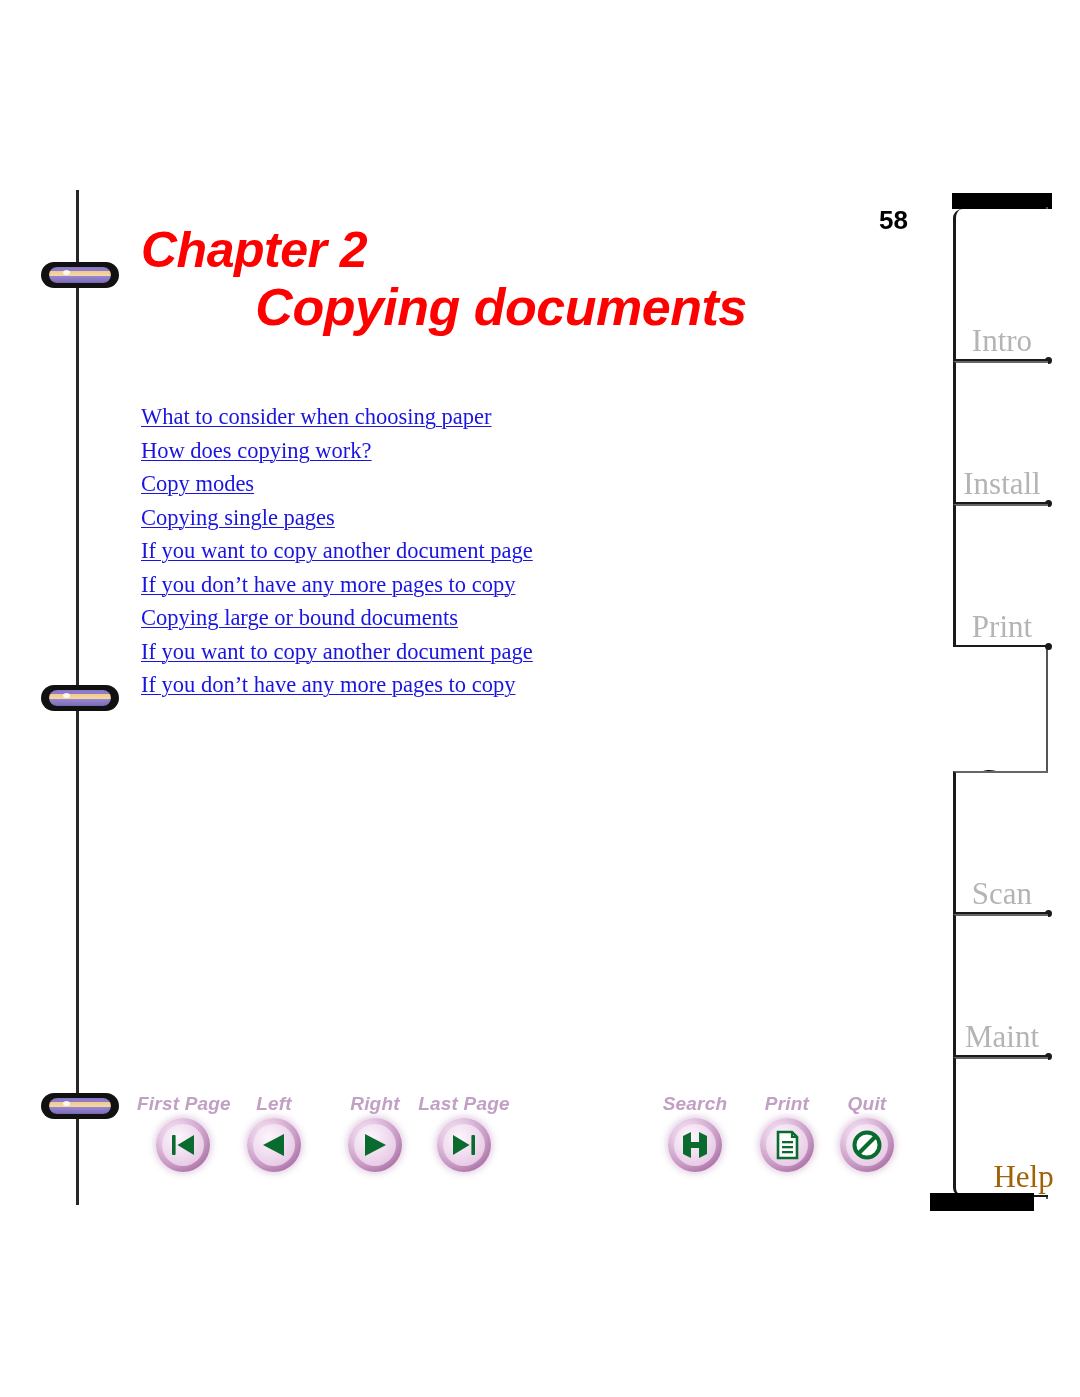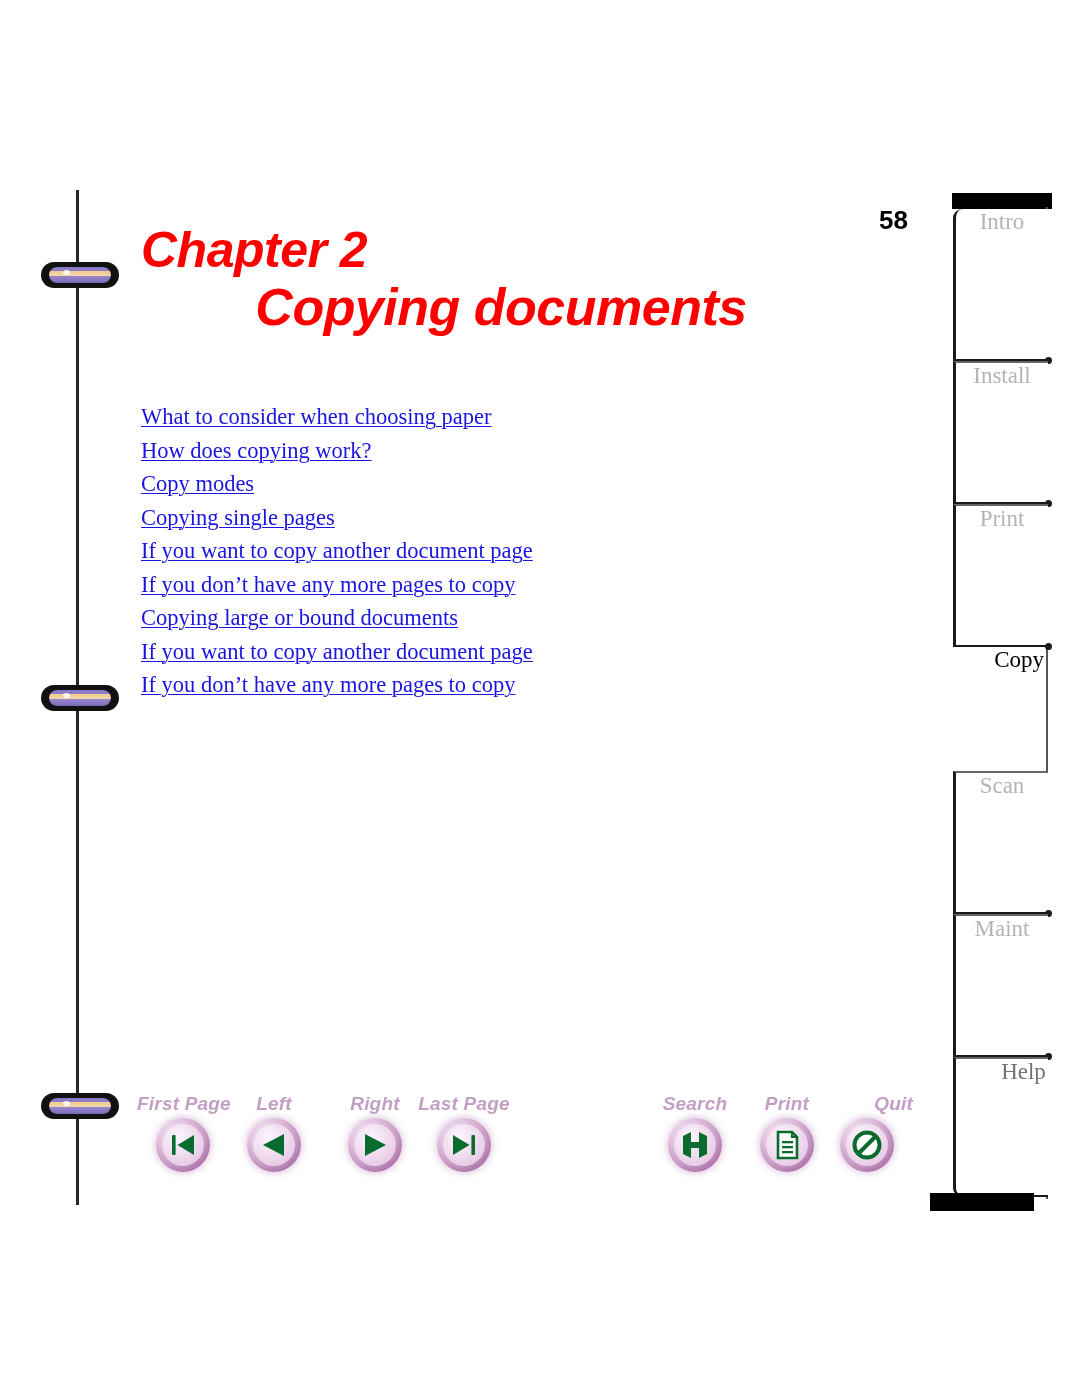--- a/index.html
+++ b/index.html
@@ -156,24 +156,24 @@
   .tab {
     position: absolute;
     left: 23px;
     width: 95px;
     box-sizing: border-box;
     background: #ffffff;
     border-left: 3px solid #1a1a1a;
     border-top: 2px solid #666666;
     border-bottom: 2px solid #1a1a1a;
     display: flex;
-    align-items: flex-start;
+    align-items: flex-end;
     justify-content: center;
     font-family: "Liberation Serif", "DejaVu Serif", serif;
-    font-size: 23px;
+    font-size: 31px;
     color: #b4b4b4;
     cursor: pointer;
   }
   .tab-first {
     border-top-left-radius: 9px;
     border-top: none;
   }
   .tab-last {
     border-bottom-left-radius: 9px;
   }
@@ -258,21 +258,21 @@
     display: block;
   }
 
   
   .btn-first { left: 137px;  top: 0; }
   .btn-left  { left: 228px;  top: 0; }
   .btn-right { left: 329px;  top: 0; }
   .btn-lastp { left: 418px;  top: 0; }
   .btn-search{ left: 649px;  top: 0; }
   .btn-print { left: 741px;  top: 0; }
-  .btn-quit  { left: 821px;  top: 0; text-align: right; }
+  .btn-quit  { left: 821px;  top: 0; }
 </style>
 </head>
 <body>
 
 <div class="page">
 
   <div class="spine"></div>
 
   <div class="ring ring-1">
     <div class="ring-inner"></div>
@@ -319,21 +319,21 @@
         <div class="tab active" style="top: 454px; height: 152px;">
           <span style="color: rgb(0, 0, 0);">Copy</span>
         </div>
         <div class="tab" style="top: 578px; height: 143px;">
           <span style="color: rgb(180, 180, 180);">Scan</span>
         </div>
         <div class="tab" style="top: 721px; height: 143px;">
           <span style="color: rgb(180, 180, 180);">Maint</span>
         </div>
         <div class="tab tab-last no-nub" style="top: 864px; height: 140px;">
-          <span style="color: #737373; margin-left: 43px;">Help</span>
+          <span style="color: #a16207; margin-left: 43px;">Help</span>
         </div>
       </div>
     <div class="tabstrip-botbar"></div>
   </div>
 
   <div class="toolbar">
     <div id="toolbar-host">
         <div class="tool-btn btn-first">
           <div class="tool-label" style="color: rgb(194, 160, 196);">First Page</div>
           <div class="tool-circle">

